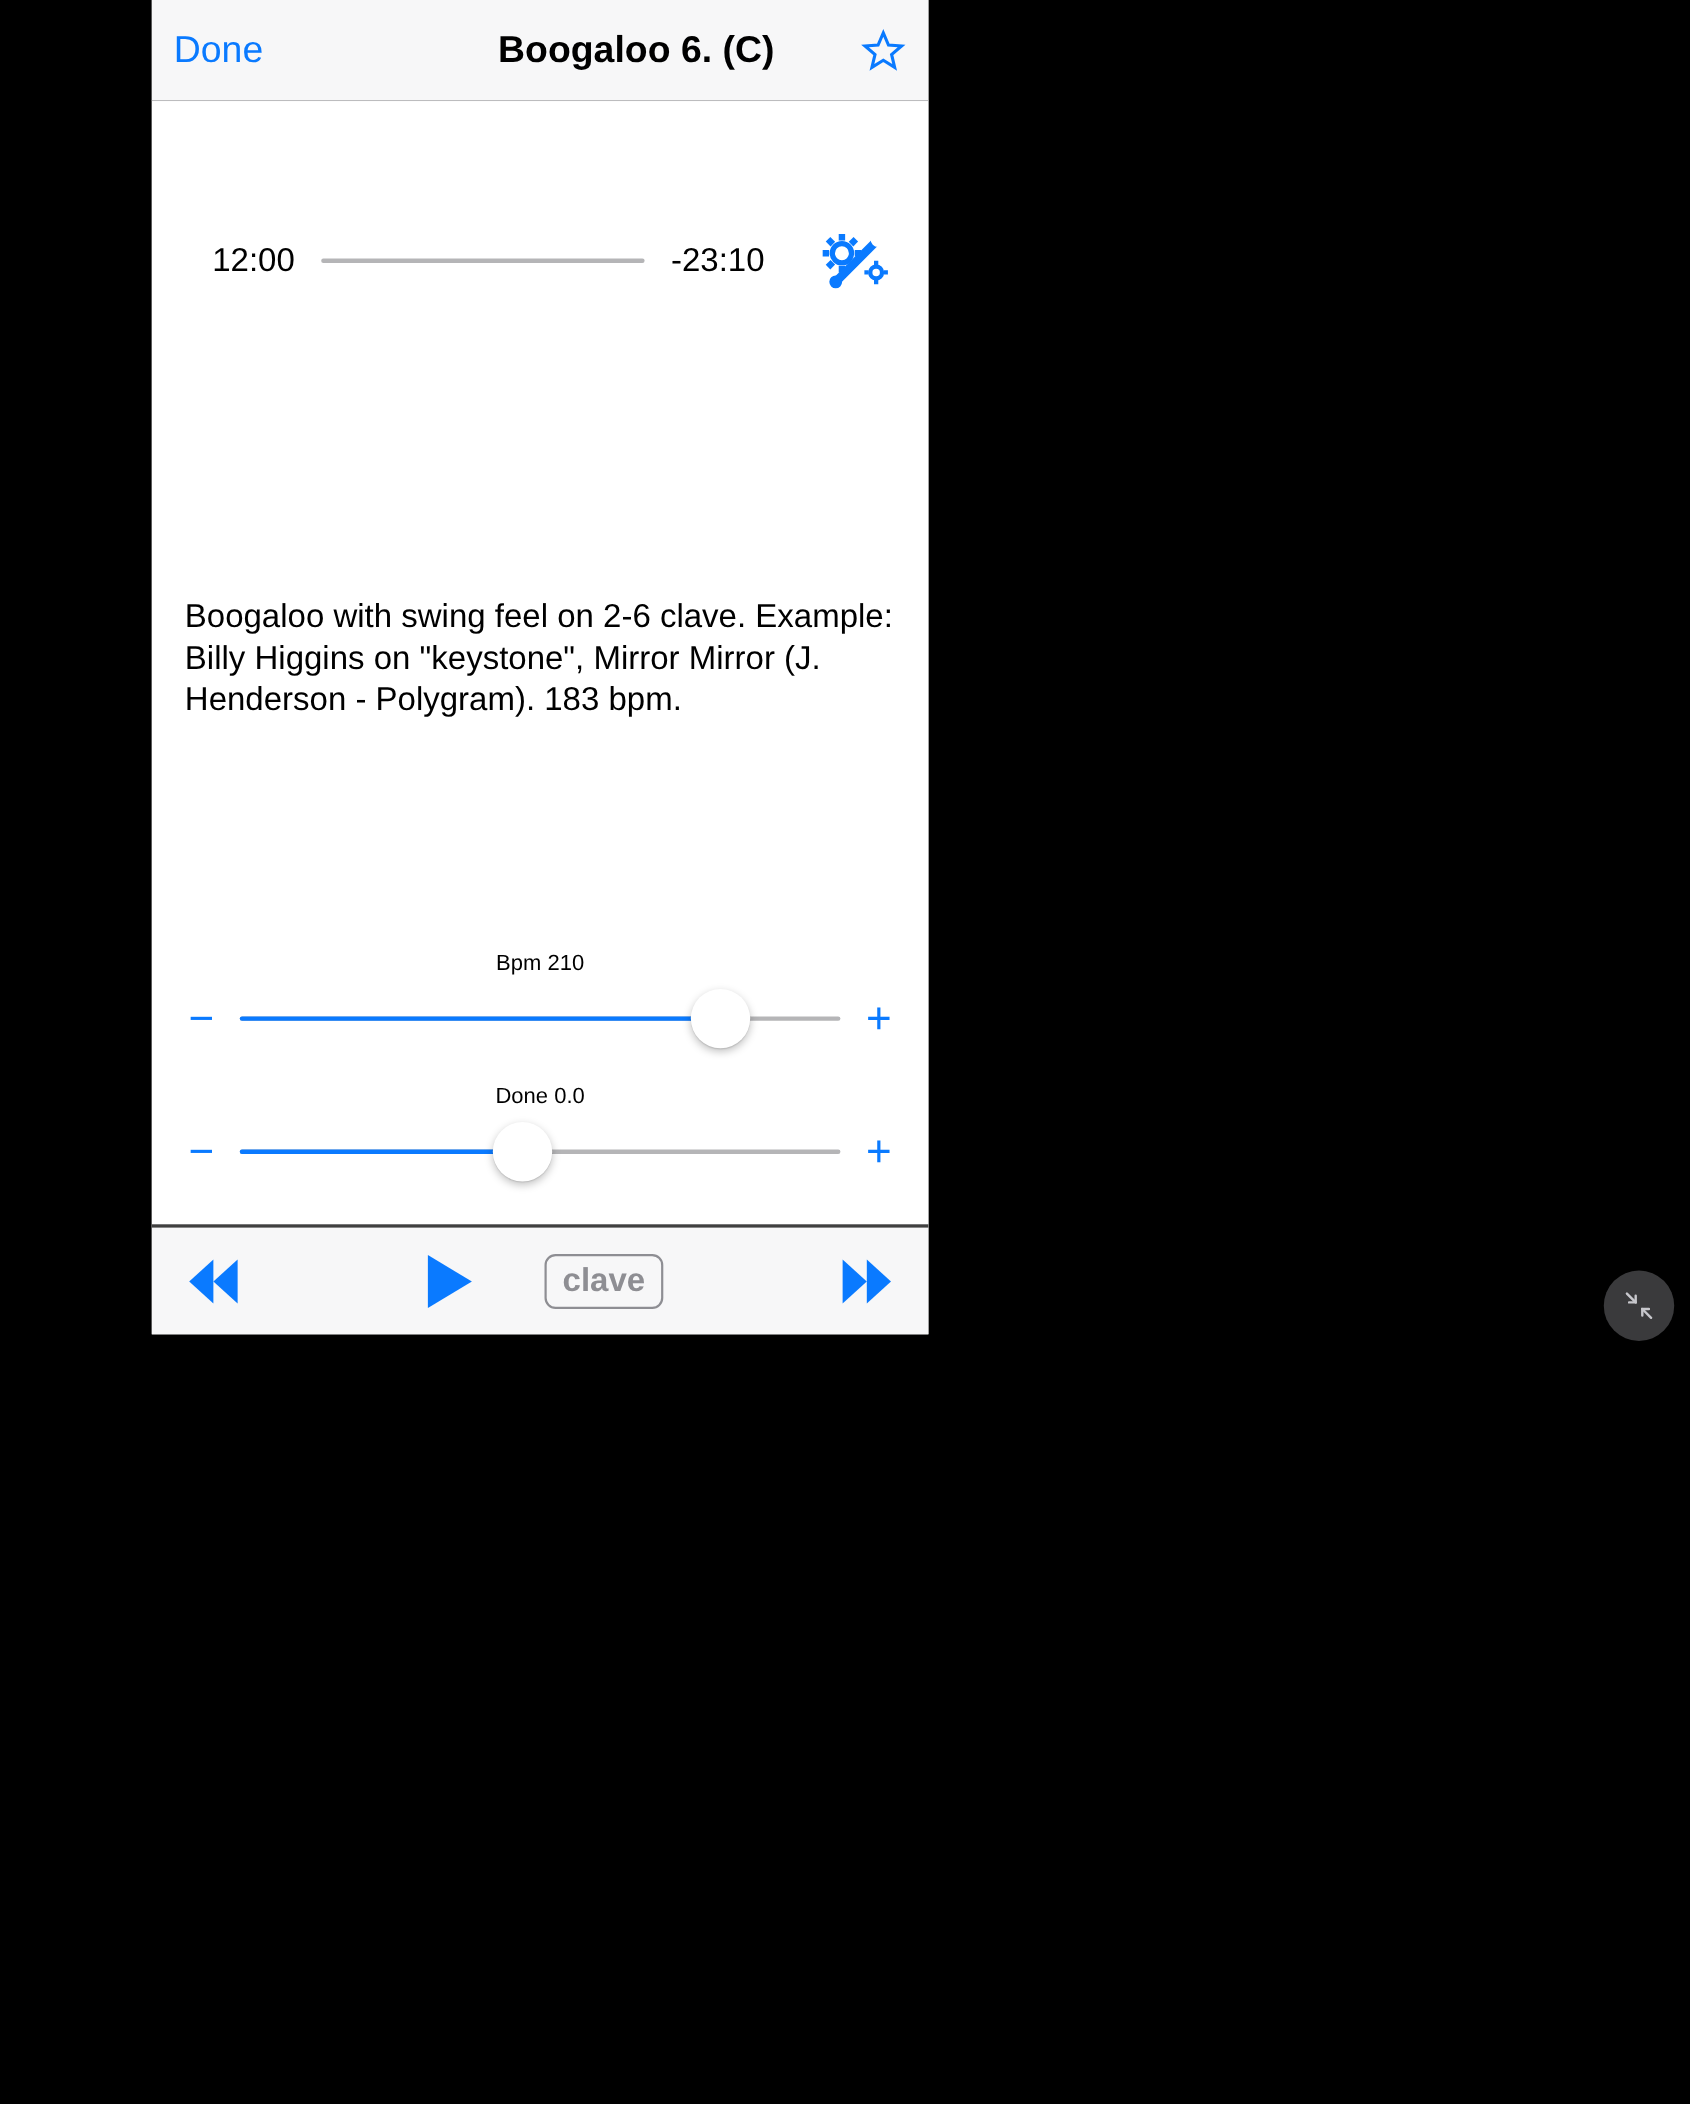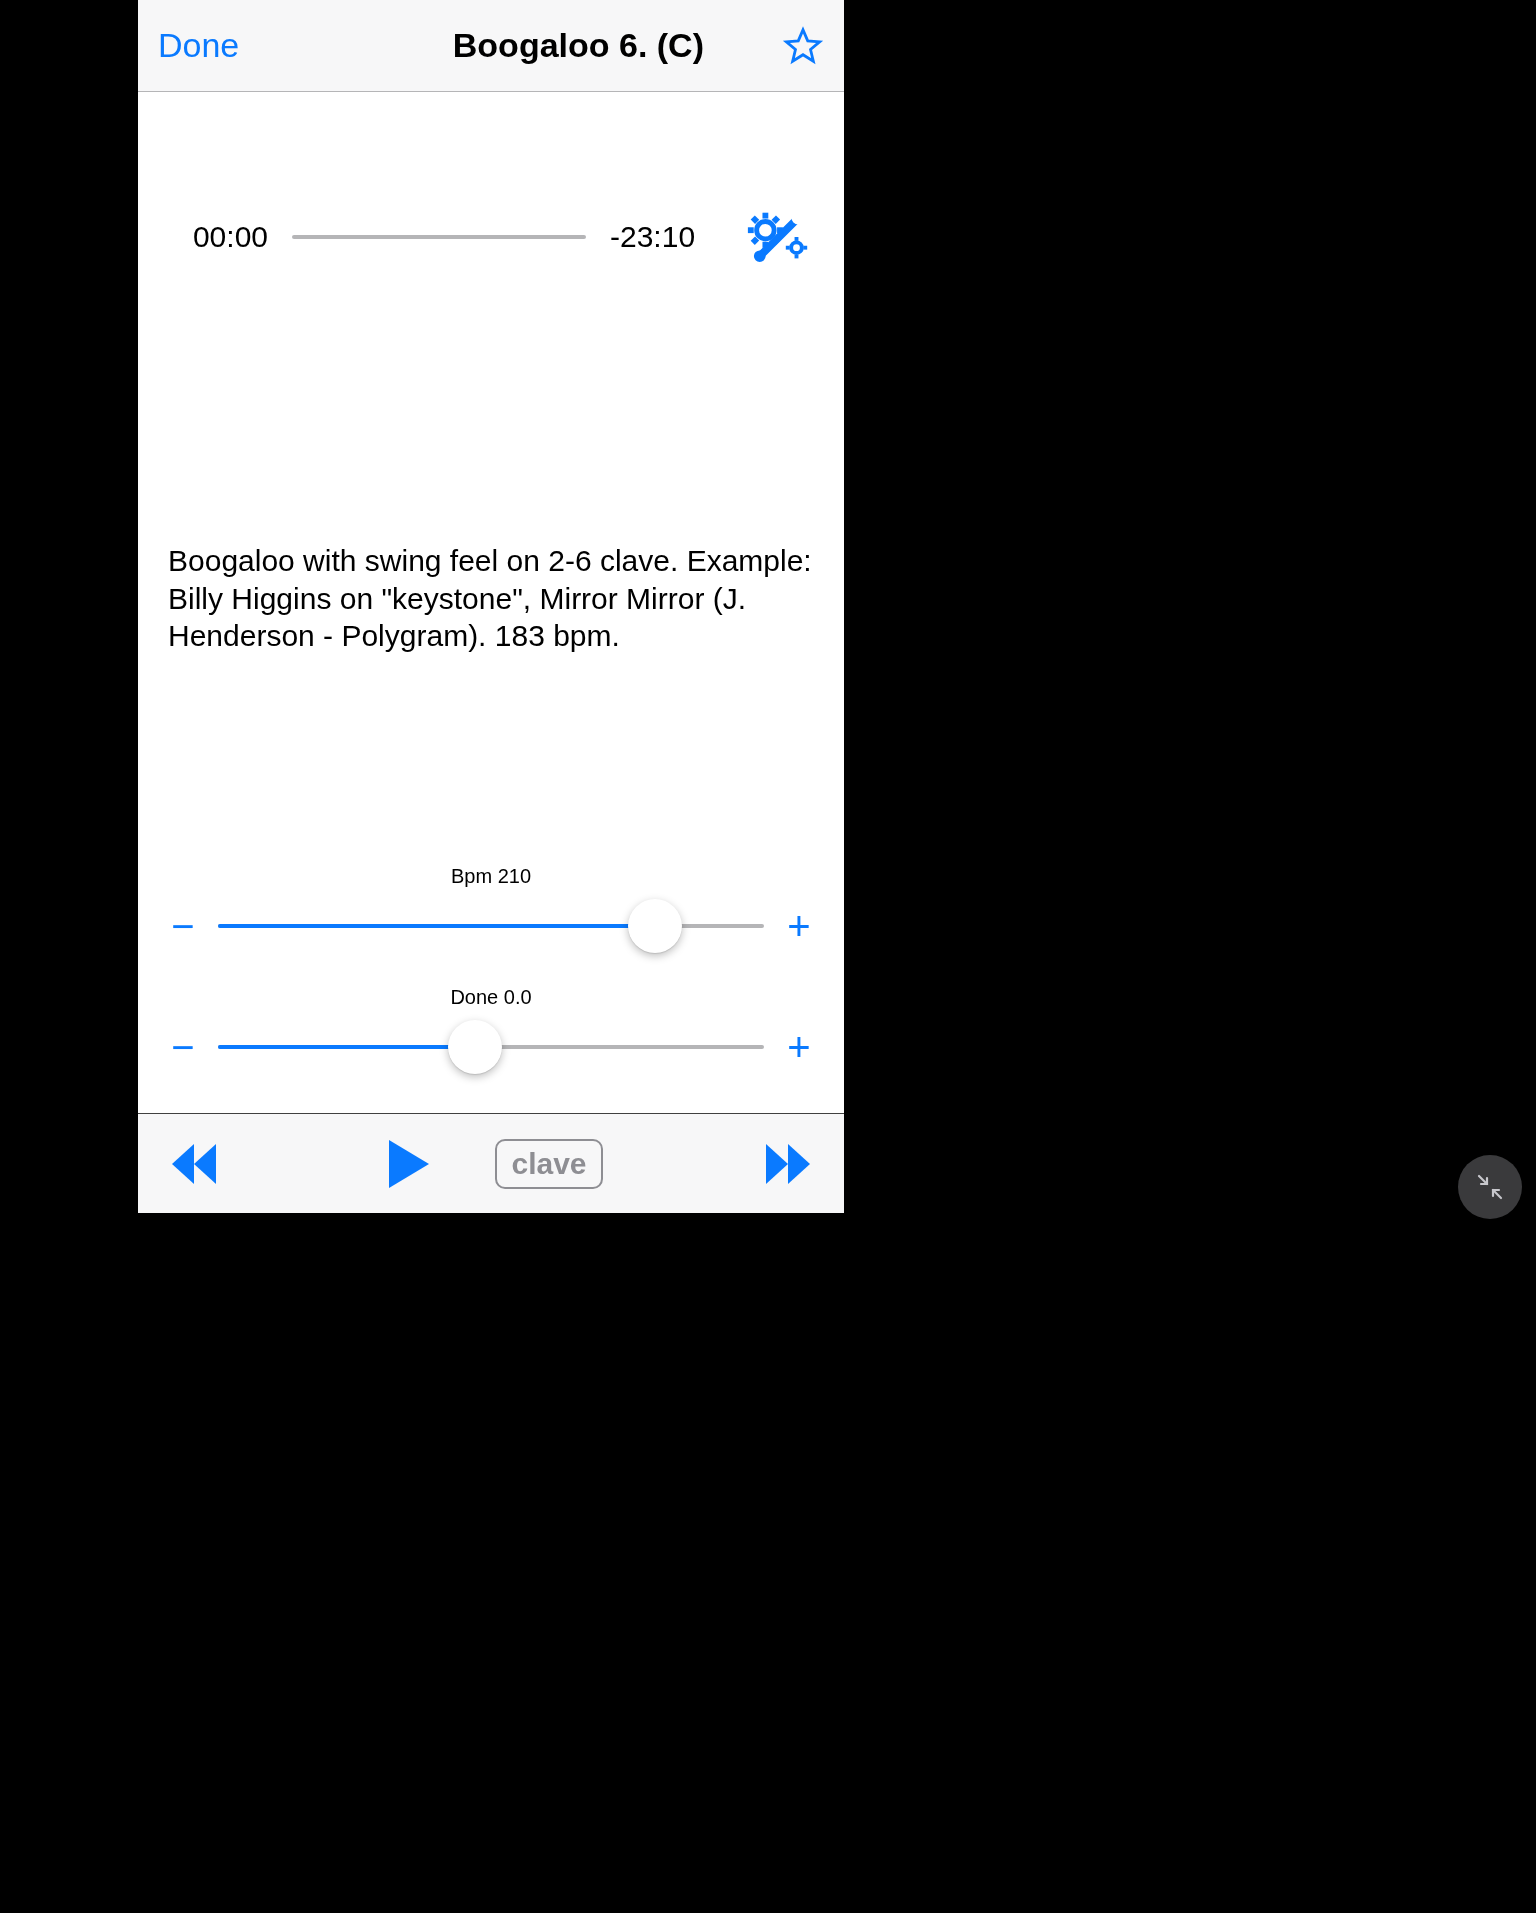--- a/index.html
+++ b/index.html
@@ -148,21 +148,21 @@
     border-radius: 50%;
     top: 50%;
     transform: translate(-50%, -50%);
     box-shadow: 0 3px 8px rgba(0,0,0,0.25), 0 1px 1px rgba(0,0,0,0.1);
   }
 
   
   .toolbar {
     height: 100px;
     background: #f7f7f8;
-    border-top: 1px solid #404040;
+    border-top: 3px solid #404040;
     display: flex;
     align-items: center;
     justify-content: space-between;
     padding: 0 30px;
   }
   .tool-btn { cursor: pointer; display:flex; align-items:center; }
   .tool-center { display:flex; align-items:center; gap: 60px; }
   .clave-btn {
     border: 2px solid #8e8e93;
     border-radius: 10px;
@@ -203,21 +203,21 @@
         <svg width="42" height="42" viewBox="0 0 24 24" fill="none" stroke="#0a7aff" stroke-width="1.6">
           <polygon points="12,2.8 14.7,9.1 21.5,9.6 16.3,14 17.9,20.7 12,17 6.1,20.7 7.7,14 2.5,9.6 9.3,9.1"></polygon>
         </svg>
       </span>
     </div>
   </div>
 
   <div class="content">
 
     <div class="playback-row">
-      <div class="time-label">00:00</div>
+      <div class="time-label">12:00</div>
       <div class="progress-track"></div>
       <div class="time-label neg">-23:10</div>
       <div class="settings-btn">
         <svg width="72" height="62" viewBox="0 0 72 62">
           <g fill="#0a7aff">
 
             <g transform="translate(22,24)">
               <circle cx="0" cy="0" r="9" fill="none" stroke="#0a7aff" stroke-width="5"></circle>
               <g stroke="#0a7aff" stroke-width="6">
                 <line x1="0" y1="-18" x2="0" y2="-12"></line>

